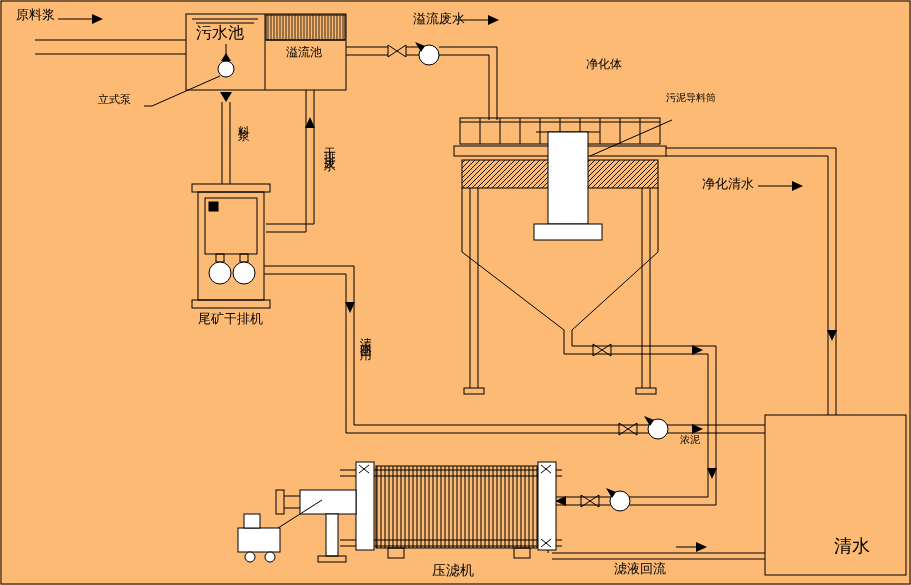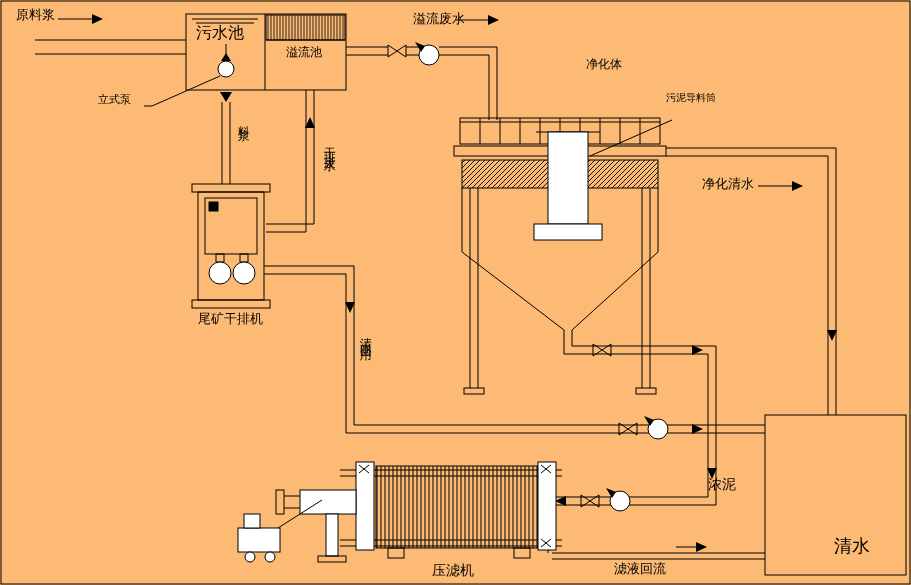--- a/index.html
+++ b/index.html
@@ -189,18 +189,18 @@
   <div class="lbl" style="left:286px;top:46px;font-size:12px;">溢流池</div>
   <div class="lbl" style="left:98px;top:94px;font-size:11px;">立式泵</div>
   <div class="lbl vlabel" style="left:236px;top:116px;font-size:12px;">料浆</div>
   <div class="lbl" style="left:398px;top:12px;font-size:13px;margin-left:15px;">溢流废水</div>
   <div class="lbl vlabel" style="left:322px;top:138px;font-size:12px;">干排废水</div>
   <div class="lbl" style="left:586px;top:58px;font-size:12px;">净化体</div>
   <div class="lbl" style="left:666px;top:92px;font-size:10px;">污泥导料筒</div>
   <div class="lbl" style="left:702px;top:177px;font-size:13px;">净化清水</div>
   <div class="lbl" style="left:198px;top:312px;font-size:13px;">尾矿干排机</div>
   <div class="lbl vlabel" style="left:358px;top:328px;font-size:12px;">清水回用</div>
-  <div class="lbl" style="left:680px;top:476px;font-size:14px;margin-left:28px;">浓泥</div>
+  <div class="lbl" style="left:680px;top:434px;font-size:10px;">浓泥</div>
   <div class="lbl" style="left:614px;top:538px;font-size:13px;margin-top:24px;">滤液回流</div>
   <div class="lbl" style="left:834px;top:536px;font-size:18px;">清水</div>
   <div class="lbl" style="left:432px;top:562px;font-size:14px;">压滤机</div>
 
 </div>
 
 </body></html>

